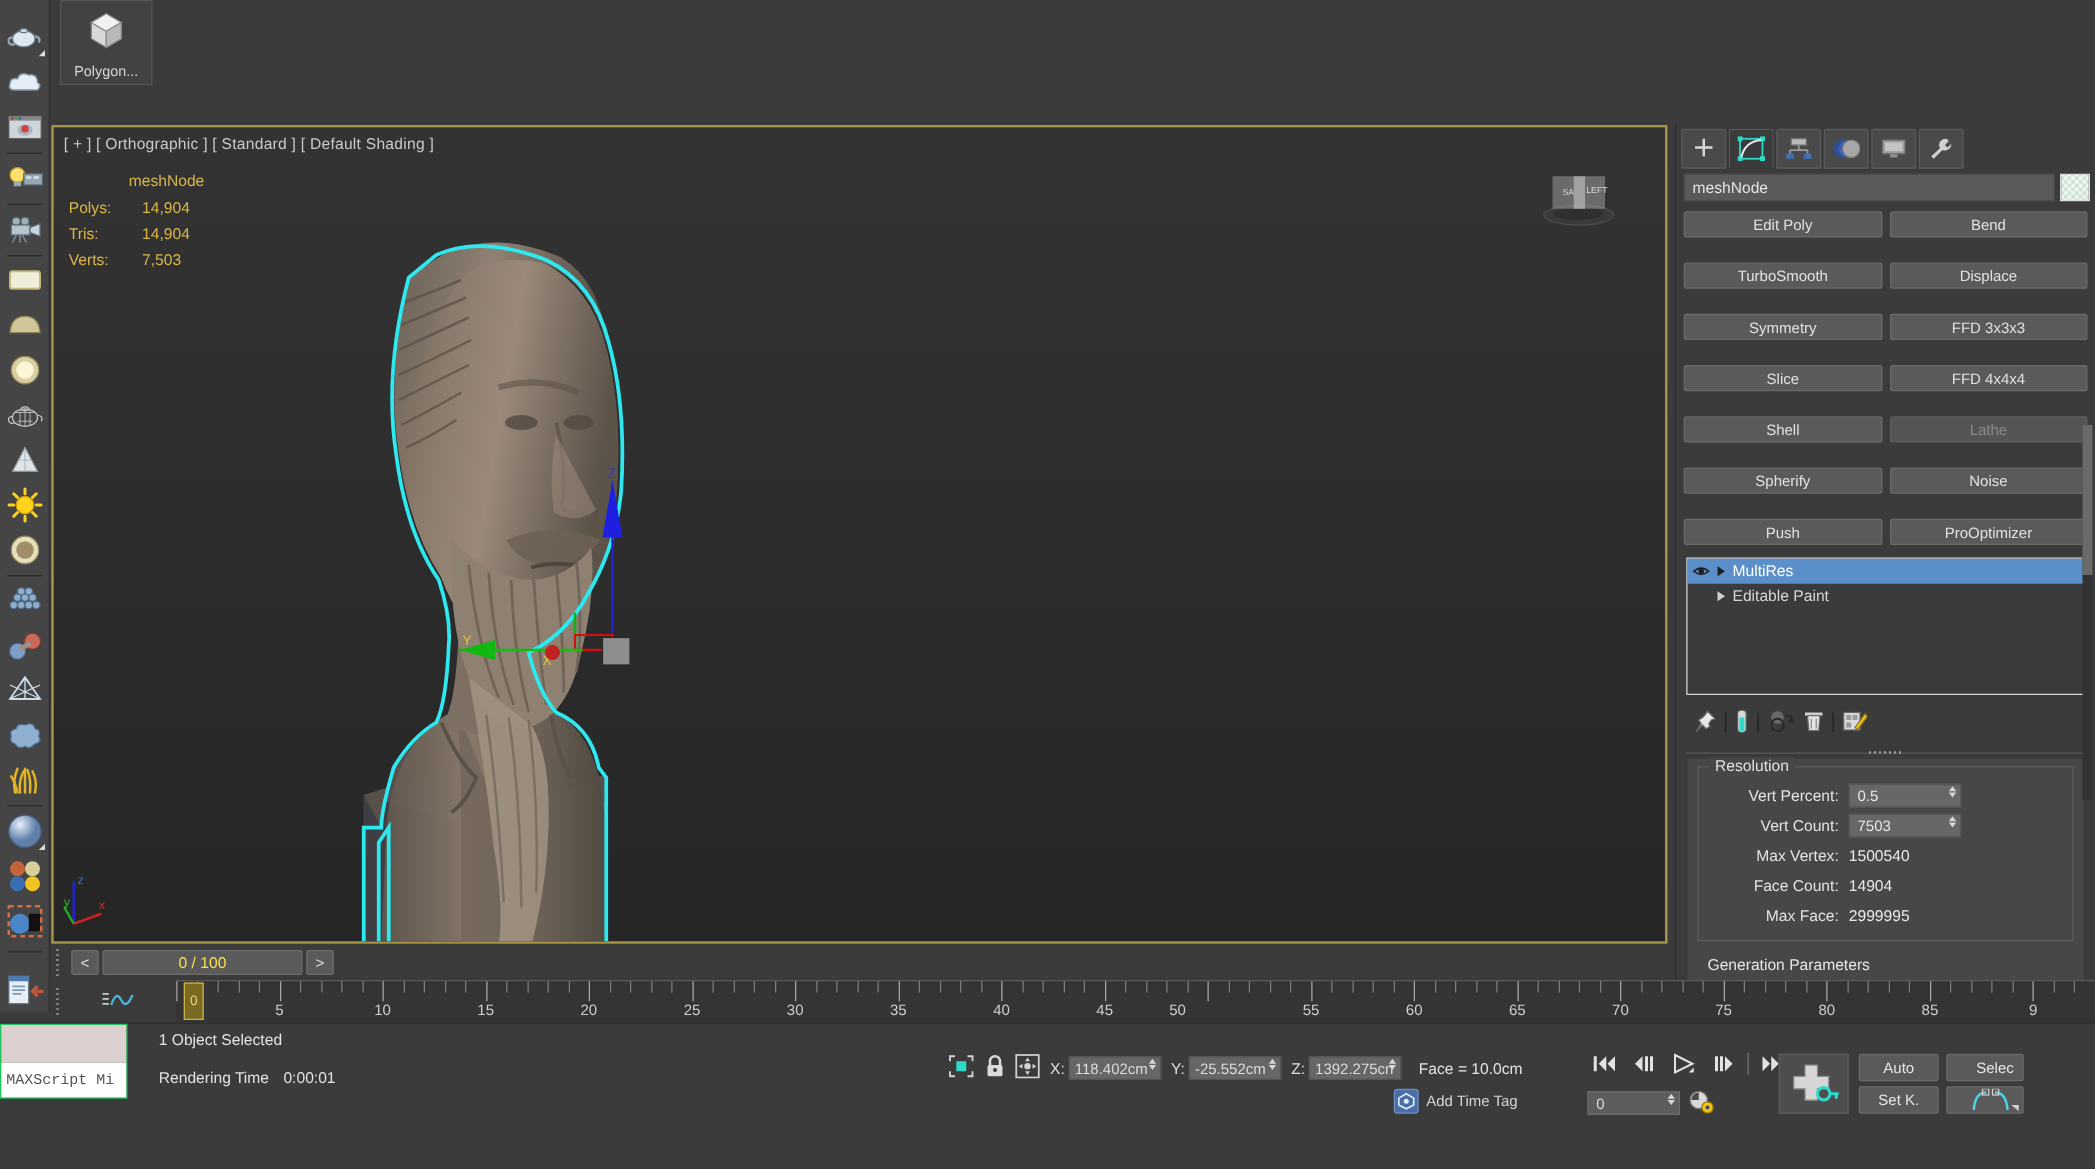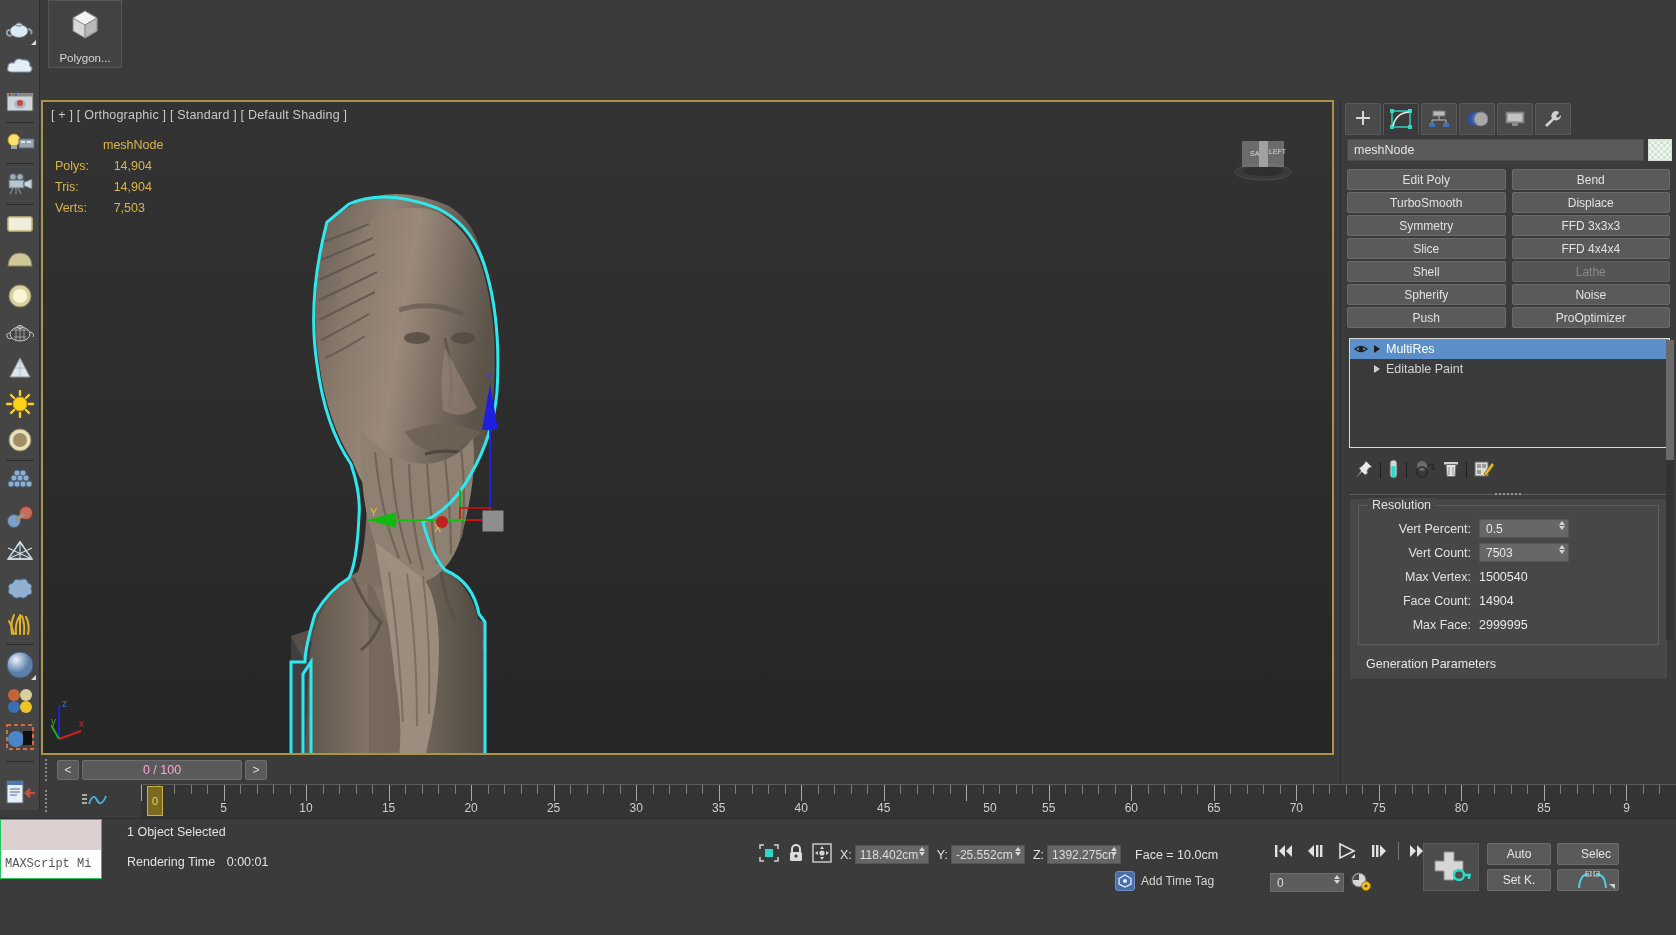--- a/index.html
+++ b/index.html
@@ -63,21 +63,21 @@
   .cmdtab.active { background:#3b3b3b; border-bottom:1px solid #3b3b3b; }
   #name-row { display:flex; gap:4px; padding:3px 4px 0 6px; align-items:center; }
   #name-field { flex:1; height:22px; background:#5a5a5a; border:1px solid #4a4a4a; color:#e3e3e3;
      font-size:12.5px; padding:0 6px; line-height:20px; }
   #color-swatch { width:24px; height:22px; border:1px solid #dcdcdc;
      background:
        repeating-conic-gradient(#cfe3d5 0% 25%, #eef6f0 0% 50%) 50%/6px 6px; }
   #modlist-row { padding:5px 4px 0 6px; }
   #modlist { height:22px; background:#5a5a5a; border:1px solid #4a4a4a; color:#e0e0e0;
      font-size:12.5px; display:flex; align-items:center; justify-content:space-between; padding:0 6px; }
-  #modbtns { display:grid; grid-template-columns:1fr 1fr; gap:2px 6px; padding:8px 6px 6px 6px; }
+  #modbtns { display:grid; grid-template-columns:1fr 1fr; gap:20px 6px; padding:8px 6px 6px 6px; }
   .modbtn { height:21px; background:#5a5a5a; border:1px solid #6b6b6b; color:#e1e1e1;
      font-size:12px; display:flex; align-items:center; justify-content:center; border-radius:2px;}
   .modbtn.disabled { color:#8a8a8a; background:#555; border-color:#5f5f5f; }
   #stack { margin:4px 6px 0 8px; height:110px; background:#3b3b3b; border:1px solid #d8d8d8; }
   .stackrow { height:20px; display:flex; align-items:center; gap:6px; padding-left:4px; font-size:12.5px; }
   .stackrow.sel { background:#5b8fc9; color:#fff; }
   .eye { width:14px; height:12px; }
   .tri { width:0;height:0;border-left:6px solid #d0d0d0;border-top:4px solid transparent;border-bottom:4px solid transparent; }
   #stacktools { display:flex; align-items:center; gap:7px; padding:10px 0 0 14px; height:34px; }
   .sdiv { width:1px; height:16px; background:#1f1f1f; }
@@ -98,21 +98,21 @@
   #panel-scroll { position:absolute; right:2px; top:240px; width:8px; height:300px; background:#333; }
   #panel-scroll .thumb { width:8px; height:120px; background:#6a6a6a; }
 
   
   #timeslider { position:absolute; left:41px; top:757px; width:1293px; height:26px; display:flex; align-items:center; }
   .dots { width:10px; height:22px;
      background:repeating-linear-gradient(0deg,#8a8a8a 0 2px,transparent 2px 4px) center/2px 22px no-repeat;
      margin-right:6px;}
   .arrbtn { width:22px; height:20px; background:#5a5a5a; border:1px solid #6d6d6d; color:#ddd;
      display:flex;align-items:center;justify-content:center; font-size:12px; border-radius:2px;}
-  #frame-field { width:160px; height:20px; background:#5a5a5a; border:1px solid #6d6d6d; color:#f9a8d4;
+  #frame-field { width:160px; height:20px; background:#5a5a5a; border:1px solid #6d6d6d; color:#fde047;
      display:flex;align-items:center;justify-content:center;font-size:12.5px; margin:0 3px; border-radius:2px;}
   #trackbar { position:absolute; left:41px; top:784px; width:1635px; height:34px; background:#3b3b3b; }
   #tb-left { position:absolute; left:0; top:0; width:100px; height:34px; display:flex; align-items:center; }
   #ruler { position:absolute; left:100px; top:0; right:0; height:34px; border-top:1px solid #5a5a5a; background:#343434;}
   .tick { position:absolute; top:0; width:1px; background:#8d8d8d; }
   .tlabel { position:absolute; top:16px; font-size:12px; color:#cfcfcf; transform:translateX(-50%); }
   #tb-handle { position:absolute; left:106px; top:2px; width:16px; height:30px; background:#7b6a22;
      border:1px solid #c9b24a; display:flex;align-items:center;justify-content:center; color:#e6d57a; font-size:11px;}
 
   
@@ -806,21 +806,21 @@
         <div class="tick" style="left: 1518.49px; height: 9px; background: rgb(125, 125, 125);"></div>
         <div class="tlabel" style="left: 82.5269px;">5</div>
         <div class="tlabel" style="left: 165.054px;">10</div>
         <div class="tlabel" style="left: 247.581px;">15</div>
         <div class="tlabel" style="left: 330.108px;">20</div>
         <div class="tlabel" style="left: 412.634px;">25</div>
         <div class="tlabel" style="left: 495.161px;">30</div>
         <div class="tlabel" style="left: 577.688px;">35</div>
         <div class="tlabel" style="left: 660.215px;">40</div>
         <div class="tlabel" style="left: 742.742px;">45</div>
-        <div class="tlabel" style="left: 849px; text-align: center;">50</div>
+        <div class="tlabel" style="left: 801px; text-align: center;">50</div>
         <div class="tlabel" style="left: 907.796px;">55</div>
         <div class="tlabel" style="left: 990.323px;">60</div>
         <div class="tlabel" style="left: 1072.85px;">65</div>
         <div class="tlabel" style="left: 1155.38px;">70</div>
         <div class="tlabel" style="left: 1237.9px;">75</div>
         <div class="tlabel" style="left: 1320.43px;">80</div>
         <div class="tlabel" style="left: 1402.96px;">85</div>
         <div class="tlabel" style="left: 1485.48px;">9</div>
       </div>
     <div id="tb-handle">0</div>

